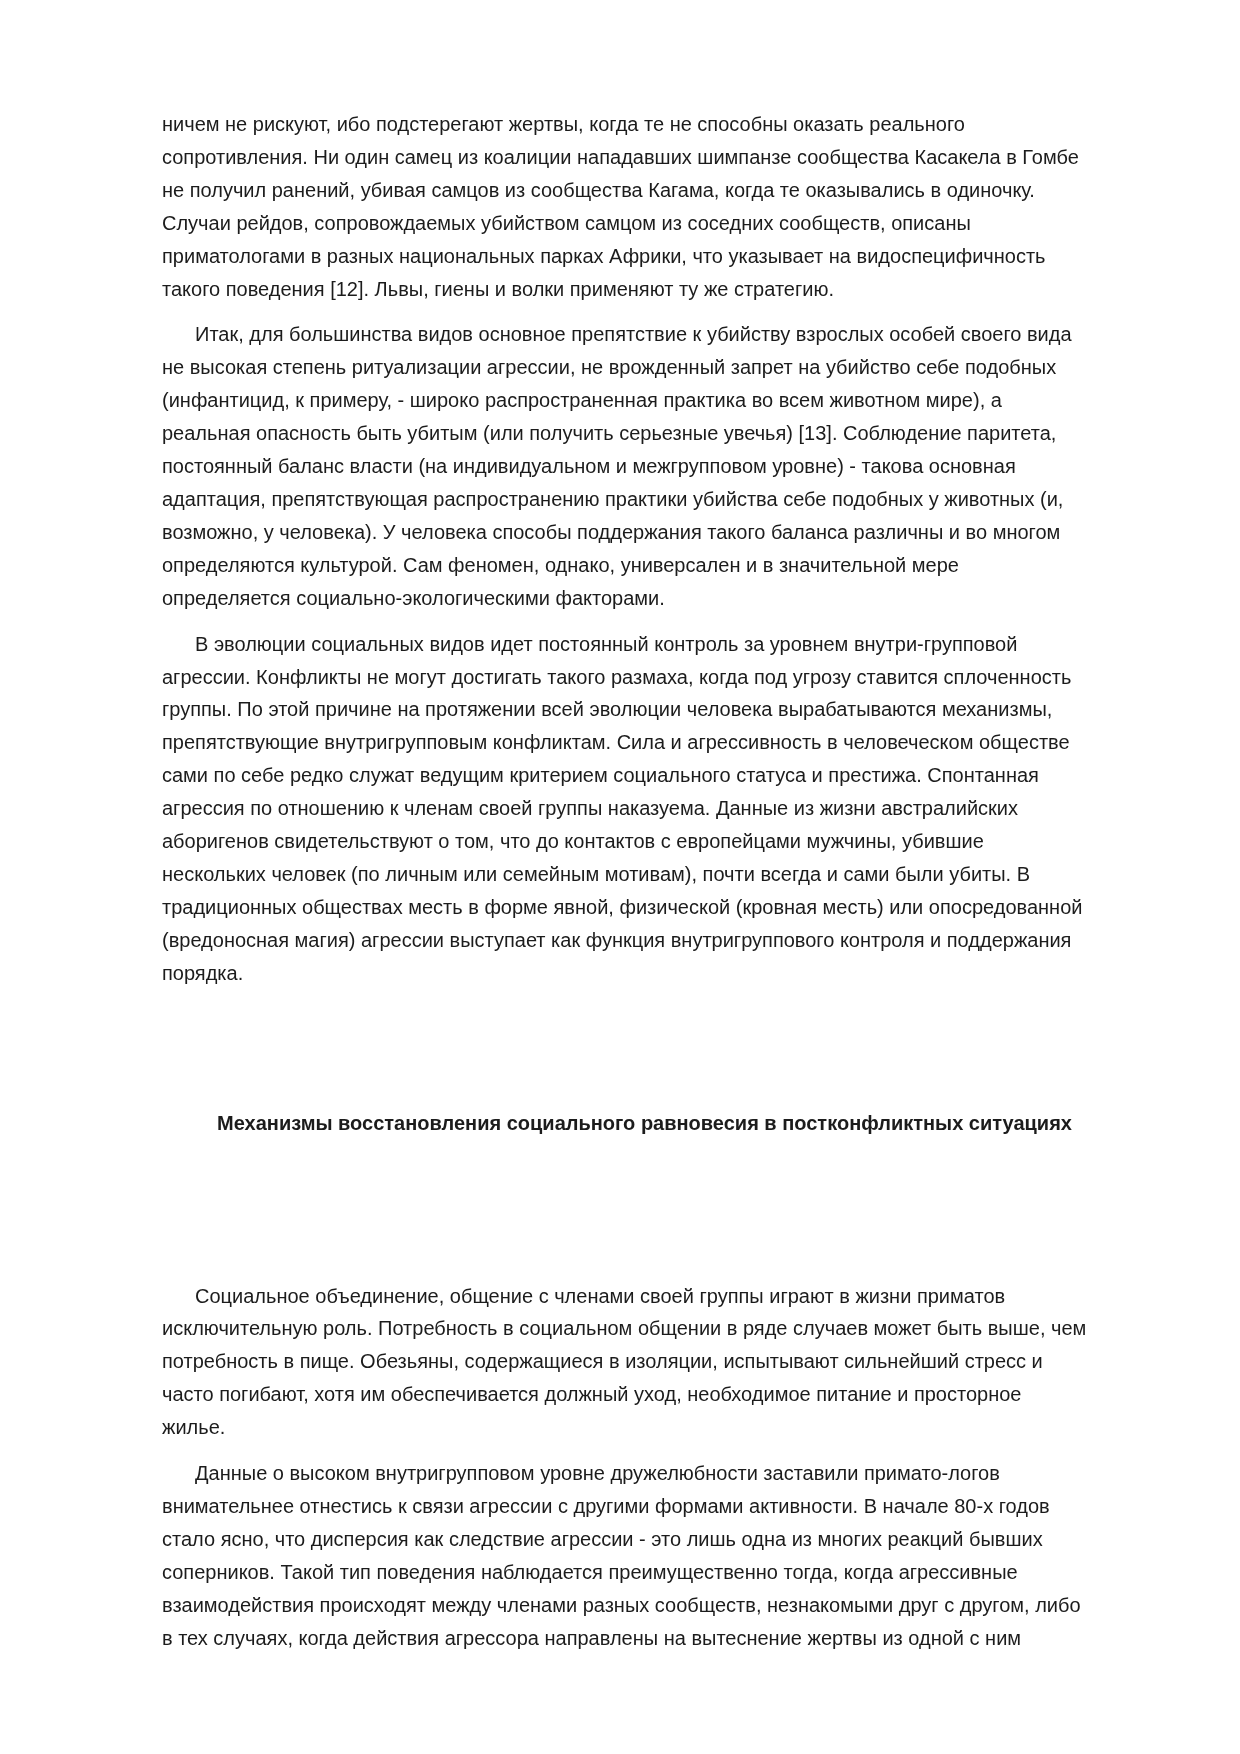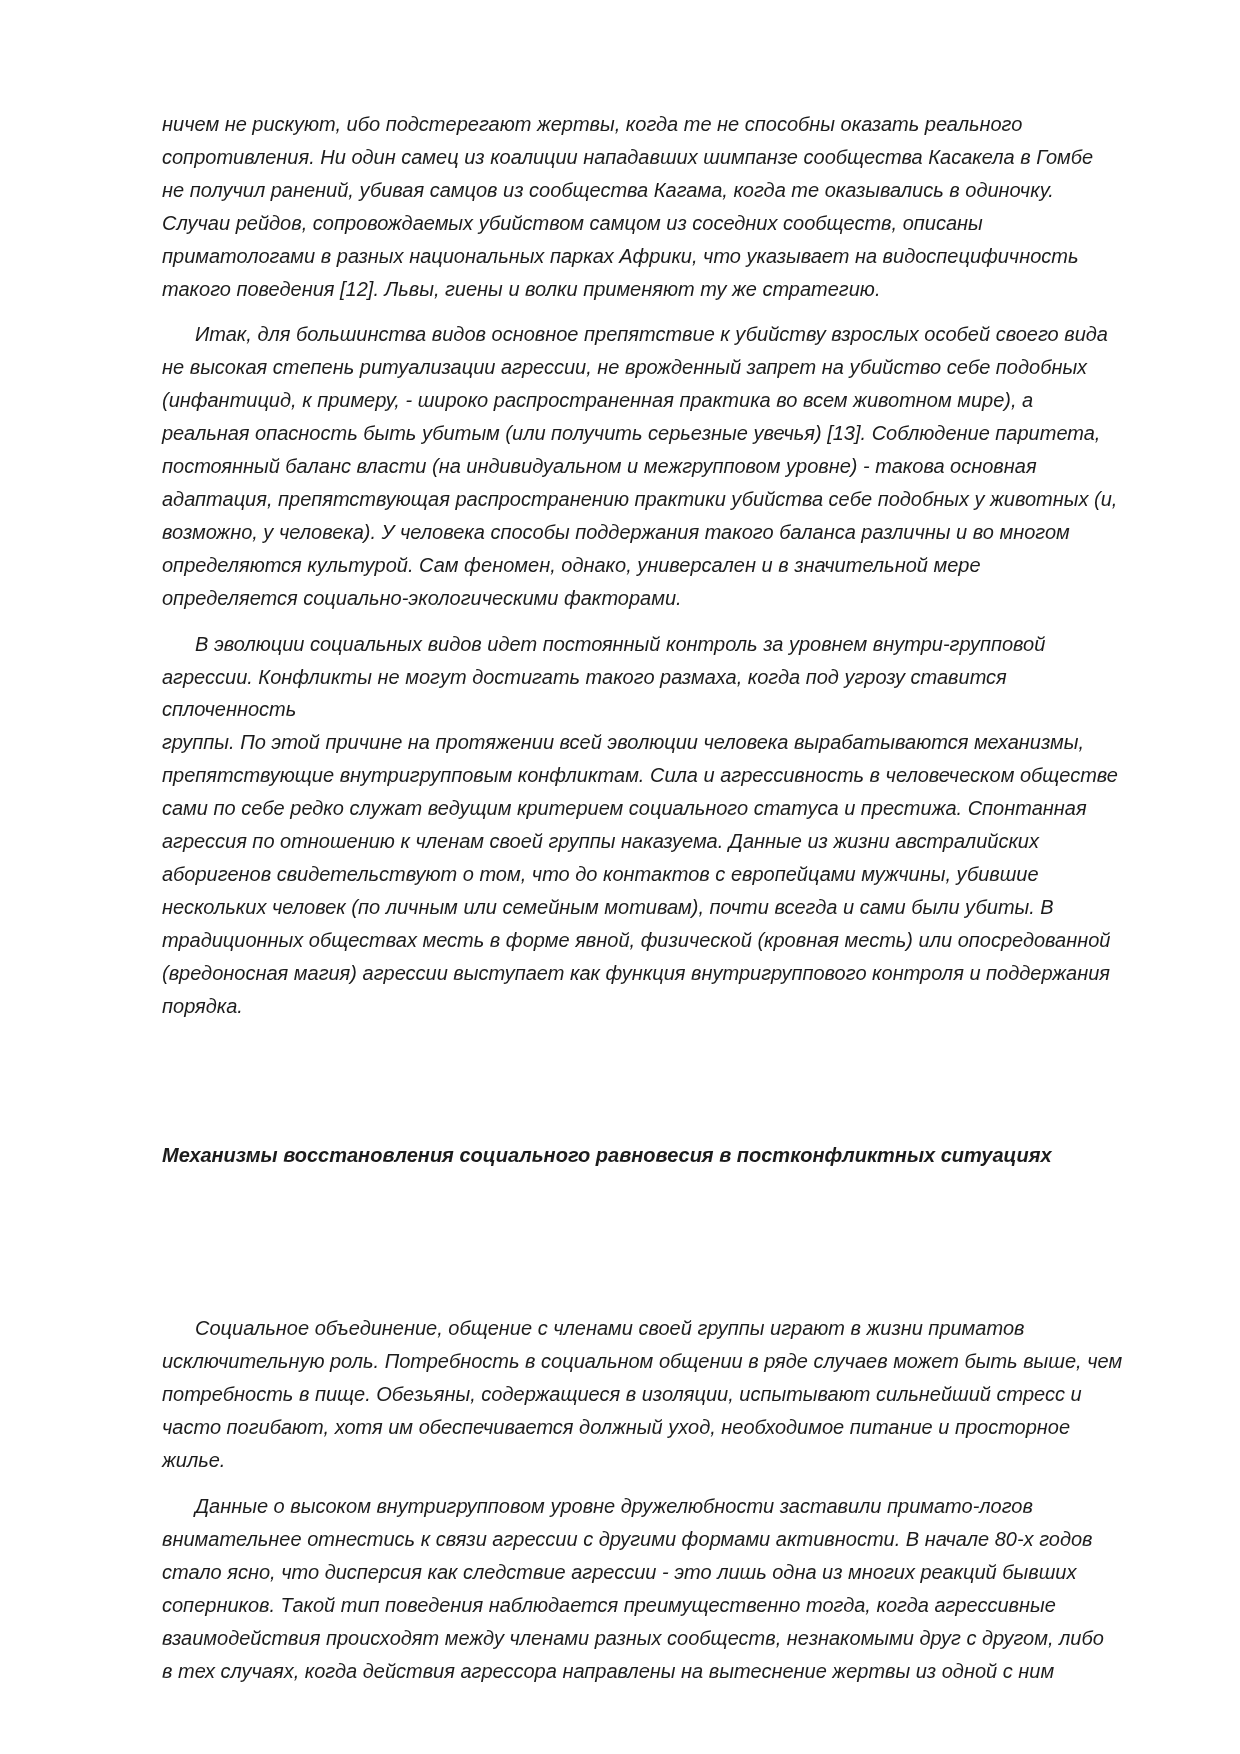--- a/index.html
+++ b/index.html
@@ -10,39 +10,38 @@
   .page {
     position: relative;
     width: 1240px;
     height: 1754px;
     box-sizing: border-box;
     background: #ffffff;
     padding: 108px 113px 0 162px;
     font-family: "Liberation Sans", sans-serif;
     color: #1c1c1c;
     overflow: hidden;
-    font-style: italic;
   }
   .para {
     max-width: 965px;
     font-size: 20px;
     line-height: 32.9px;
     margin: 0 0 13px 0;
     white-space: pre-line;
     text-align: left;
   }
   .para.indent {
     text-indent: 33px;
   }
   .heading {
     max-width: 965px;
     font-size: 20px;
     line-height: 33px;
     font-weight: bold;
-    text-align: left;
+    text-align: center;
     margin: 117px 0 140px 0;
   }
 </style>
 </head>
 <body>
 
 <div class="page">
   <p class="para">ничем не рискуют, ибо подстерегают жертвы, когда те не способны оказать реального
 сопротивления. Ни один самец из коалиции нападавших шимпанзе сообщества Касакела в Гомбе
 не получил ранений, убивая самцов из сообщества Кагама, когда те оказывались в одиночку.

